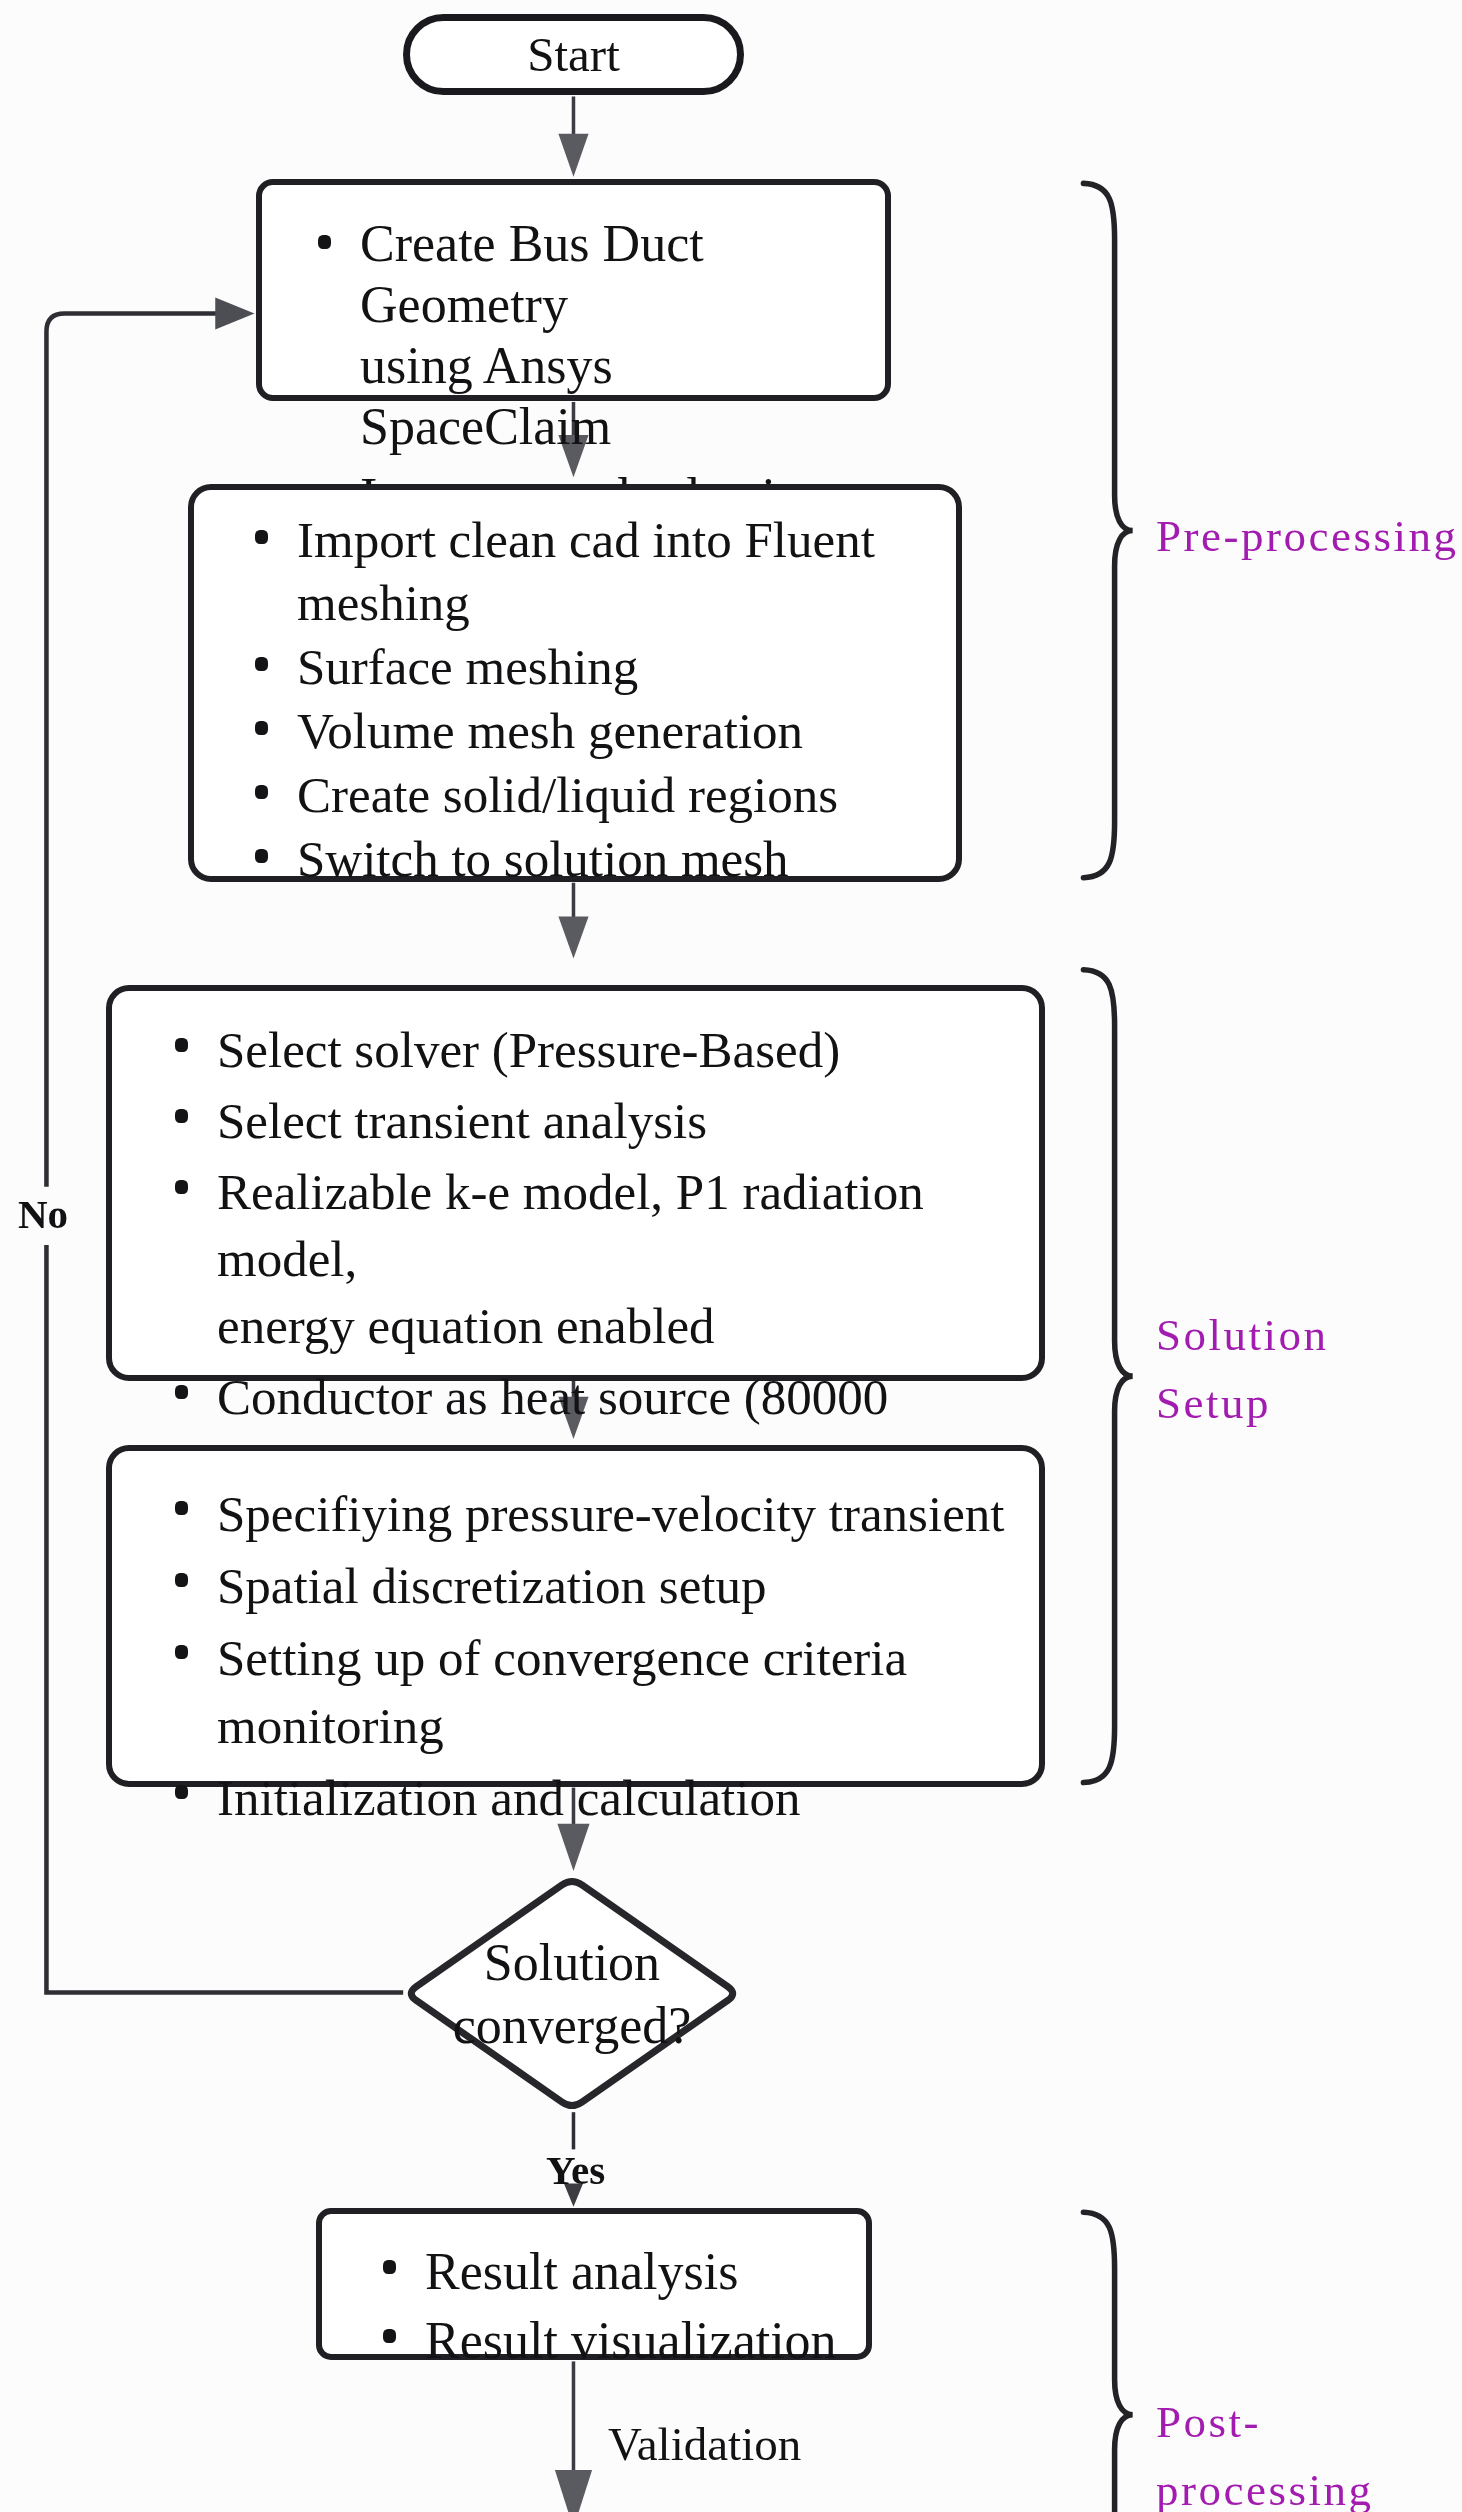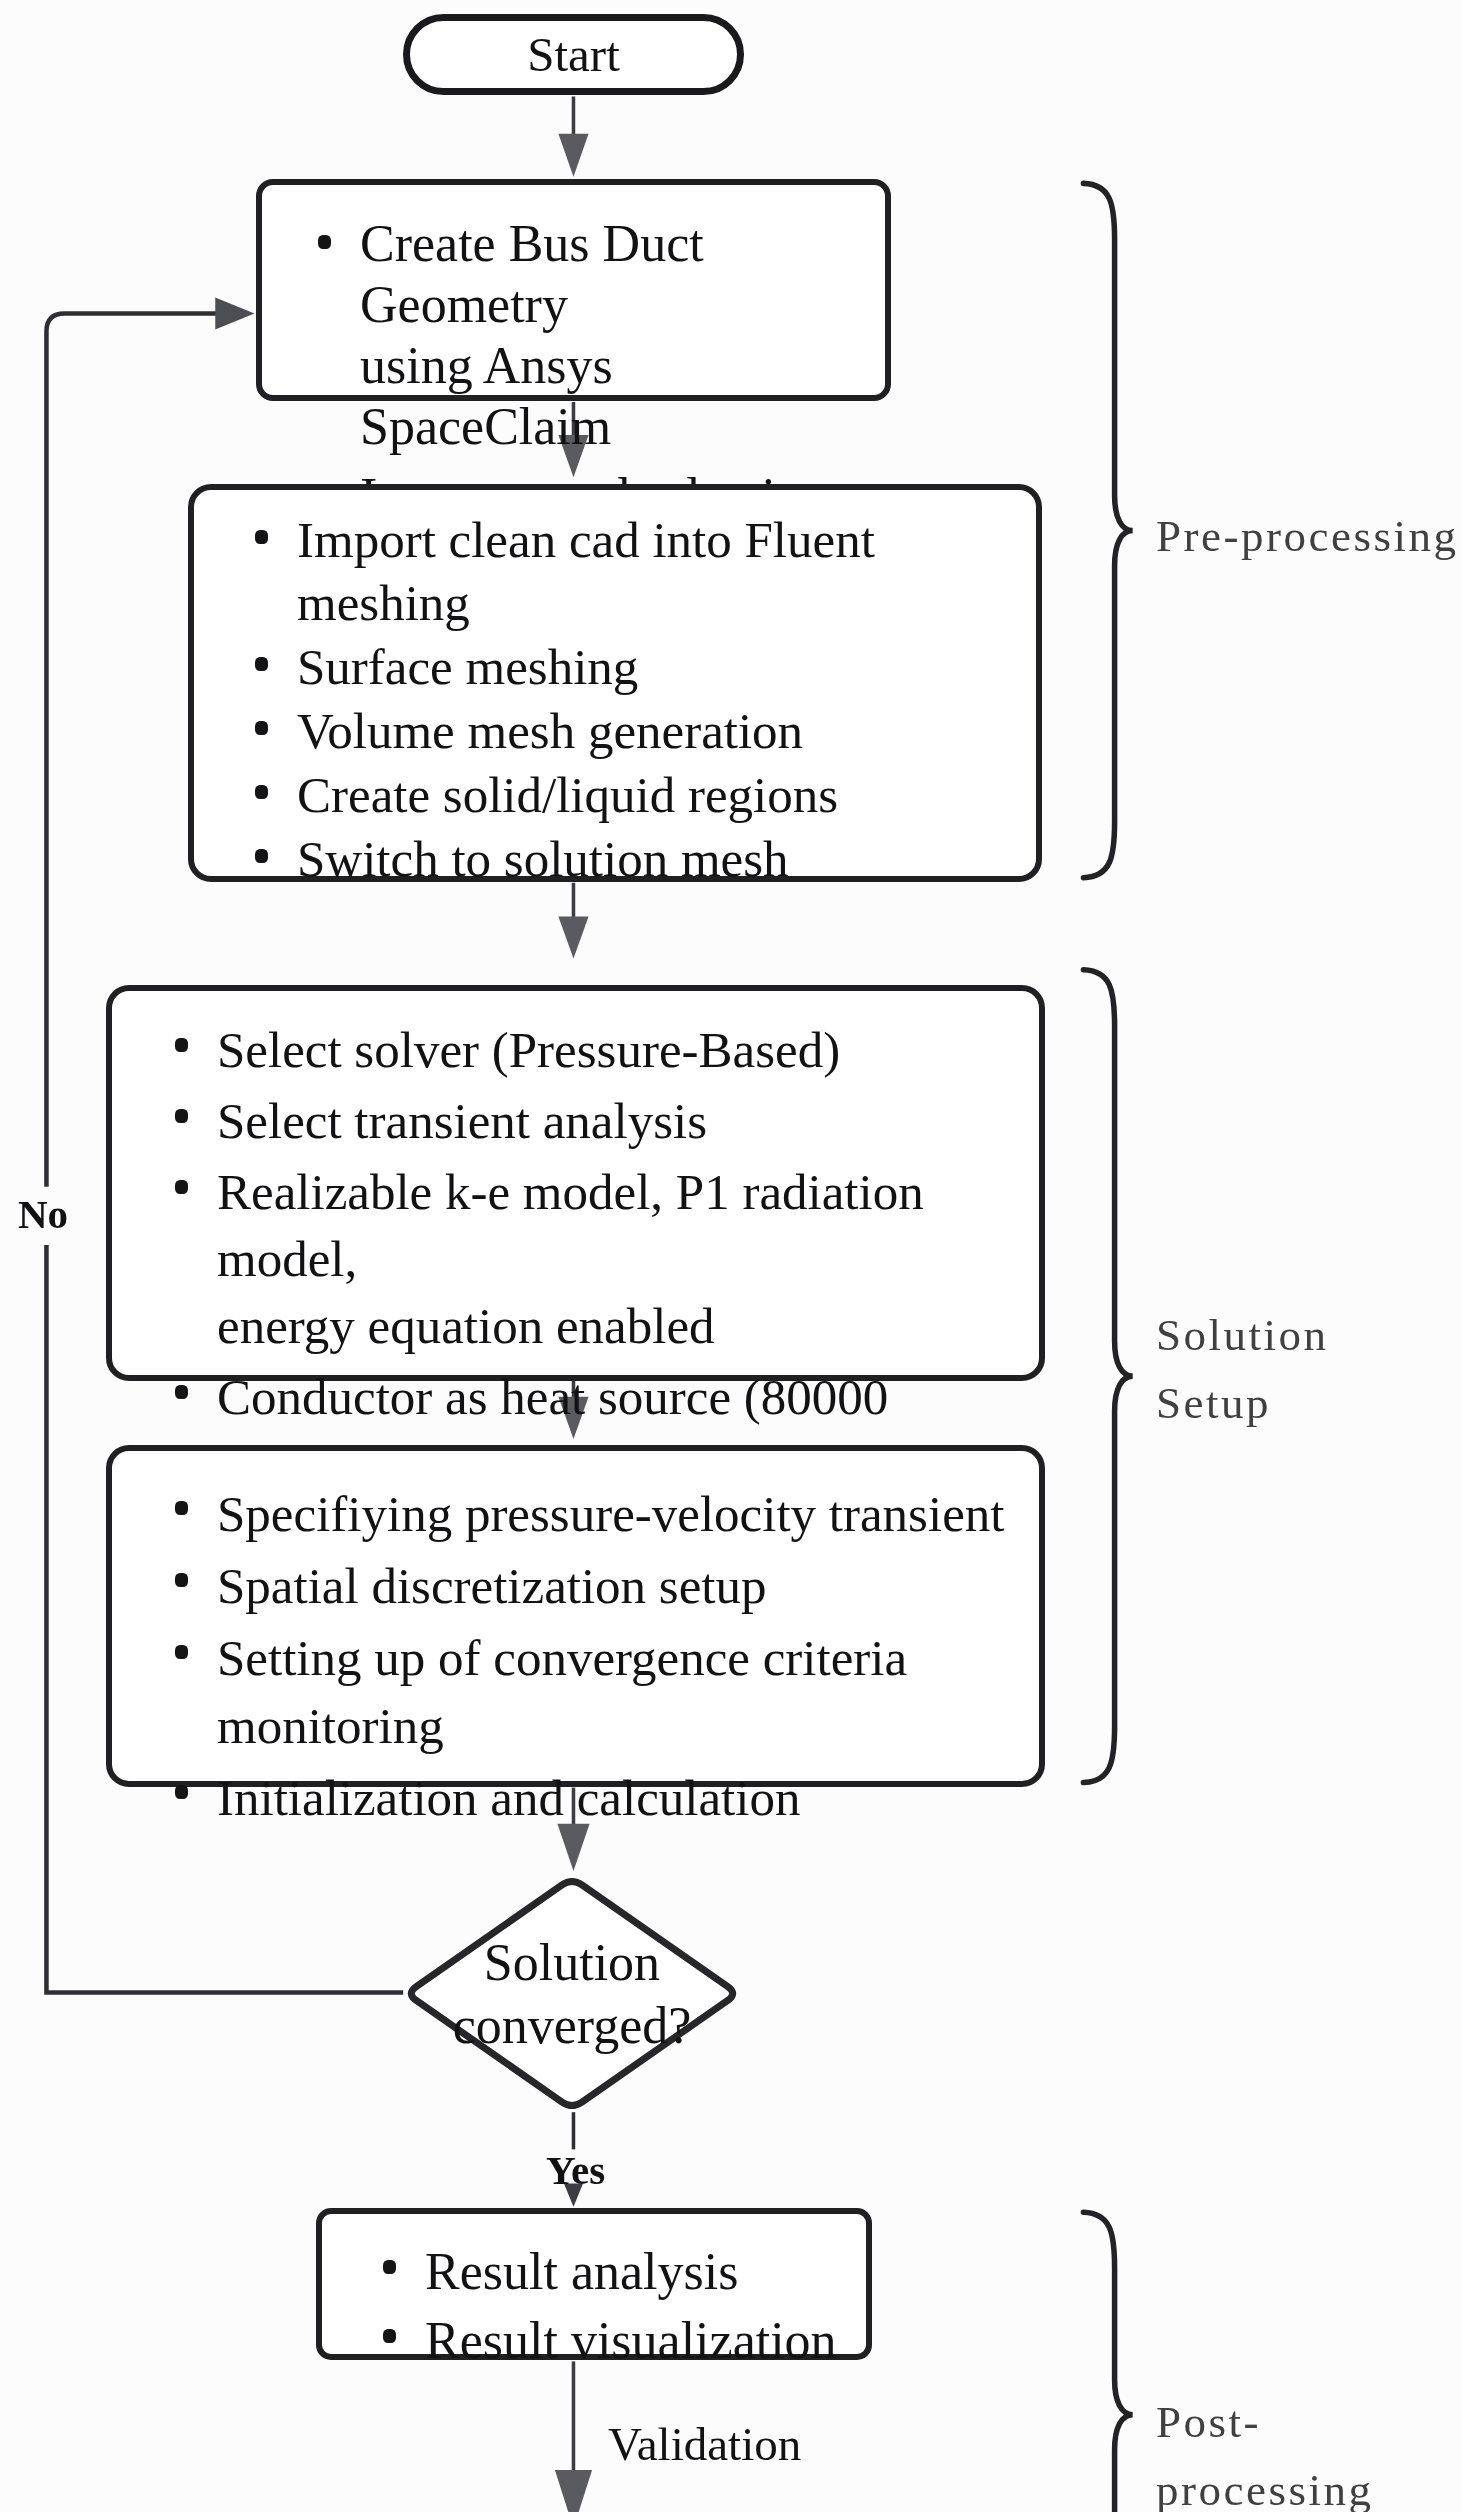--- a/index.html
+++ b/index.html
@@ -31,21 +31,21 @@
   .b4 .bullets{left:55px;top:29px;} .b4 .bullet{font-size:51px;line-height:68px;margin-bottom:4px;}
   .b5 .bullets{left:53px;top:24px;} .b5 .bullet{font-size:52px;line-height:68px;margin-bottom:1px;}
   .diamond-wrap{position:absolute;left:403px;top:1875px;width:338px;height:237px;}
   .diamond-text{
     position:absolute;inset:0;display:flex;align-items:center;justify-content:center;text-align:center;
     font-size:52px;line-height:63px;white-space:pre-line;
   }
   .edge-label{position:absolute;font-weight:bold;font-size:41px;}
   .plain-label{position:absolute;font-size:47px;}
   .stage-label{
-    position:absolute;font-size:45px;letter-spacing:2.5px;white-space:pre-line;line-height:68px;color:#404040;
+    position:absolute;font-size:45px;letter-spacing:2.5px;white-space:pre-line;line-height:68px;color:#a21caf;
   }
 </style>
 </head>
 <body>
 
 <div id="canvas">
 
   <svg class="overlay" viewBox="0 0 2911 5571" width="1463" height="2799">
 
     <line x1="1141" y1="192" x2="1141" y2="272" stroke="#3c3c42" stroke-width="7"></line>
@@ -86,21 +86,21 @@
   </div>
 
   <div class="node-box b1" style="left:256px;top:179px;width:635px;height:222px;border-radius:17px;">
     <div class="bullets">
       <div class="bullet">Create Bus Duct Geometry
 using Ansys SpaceClaim</div>
       <div class="bullet">Insert named selections</div>
     </div>
   </div>
 
-  <div class="node-box b2" style="left:188px;top:484px;width:854px;height:398px;">
+  <div class="node-box b2" style="left:188px;top:484px;width:774px;height:398px;">
     <div class="bullets">
       <div class="bullet">Import clean cad into Fluent
 meshing</div>
       <div class="bullet">Surface meshing</div>
       <div class="bullet">Volume mesh generation</div>
       <div class="bullet">Create solid/liquid regions</div>
       <div class="bullet">Switch to solution mesh</div>
     </div>
   </div>
 

